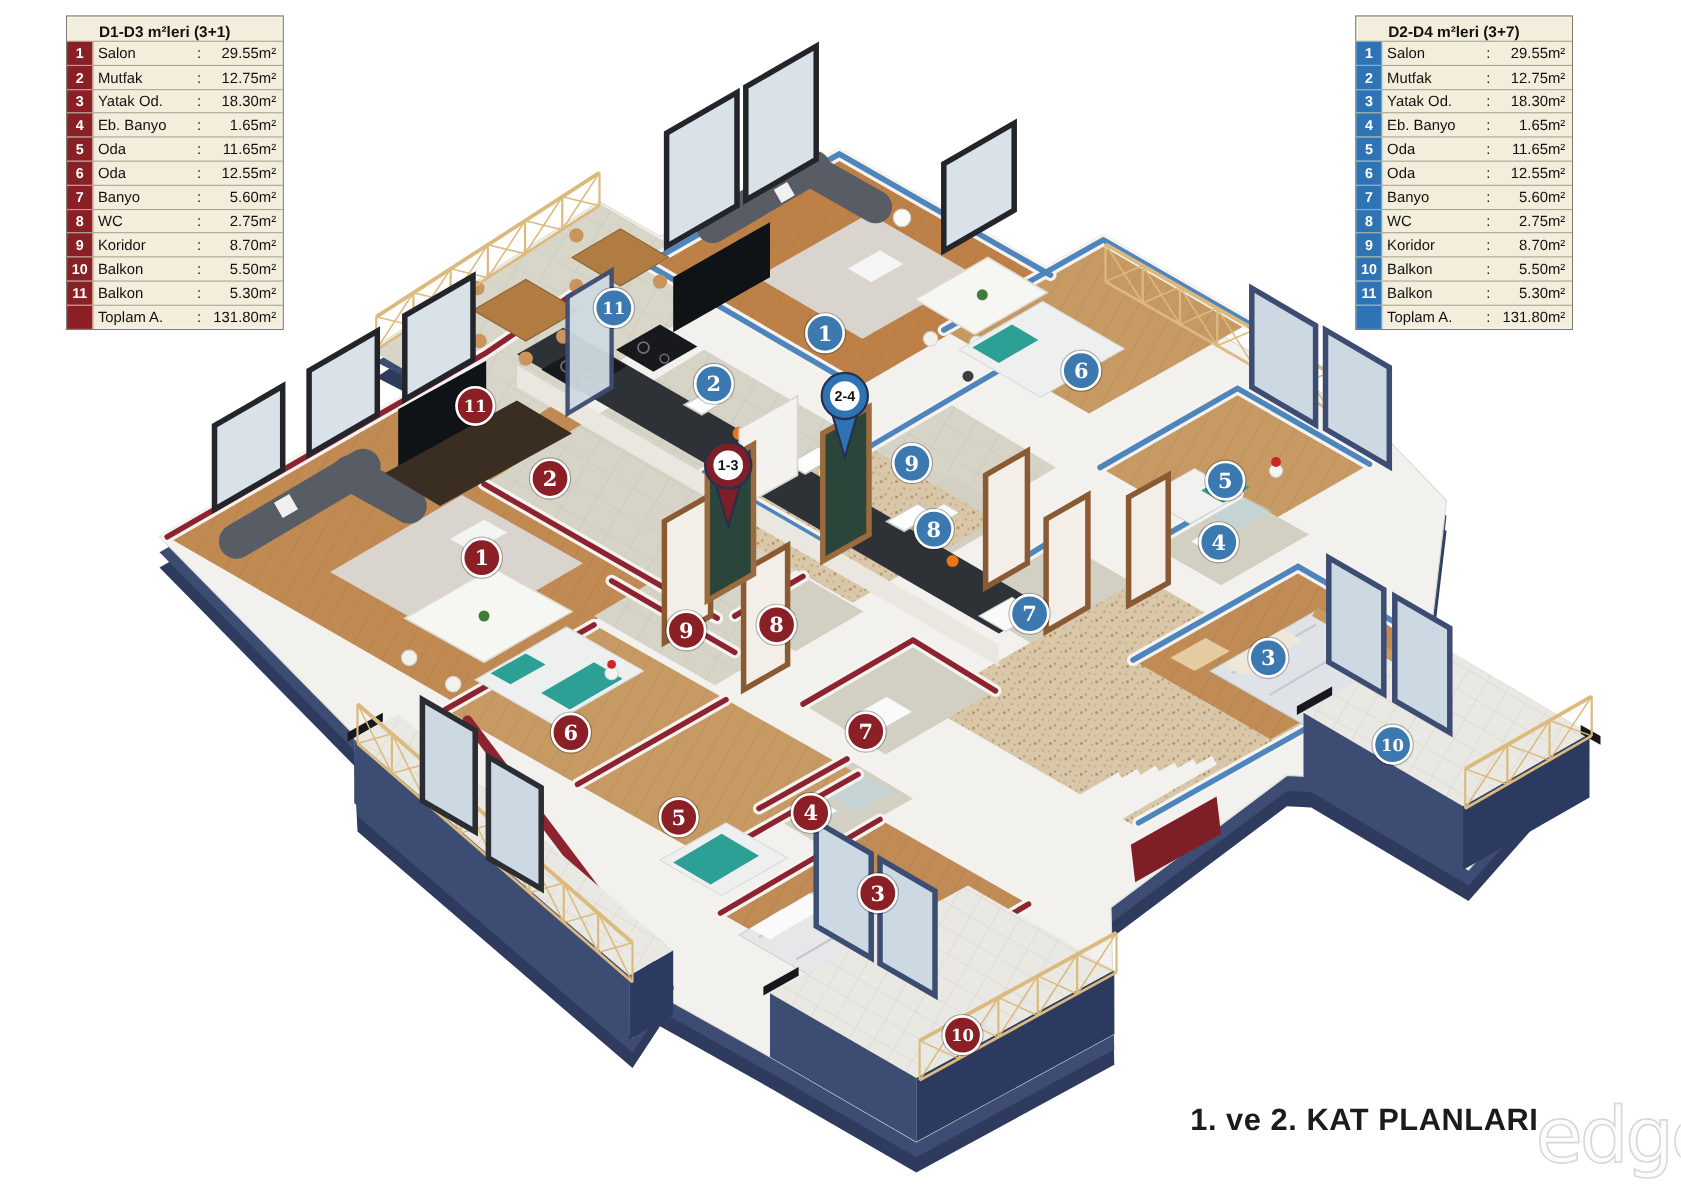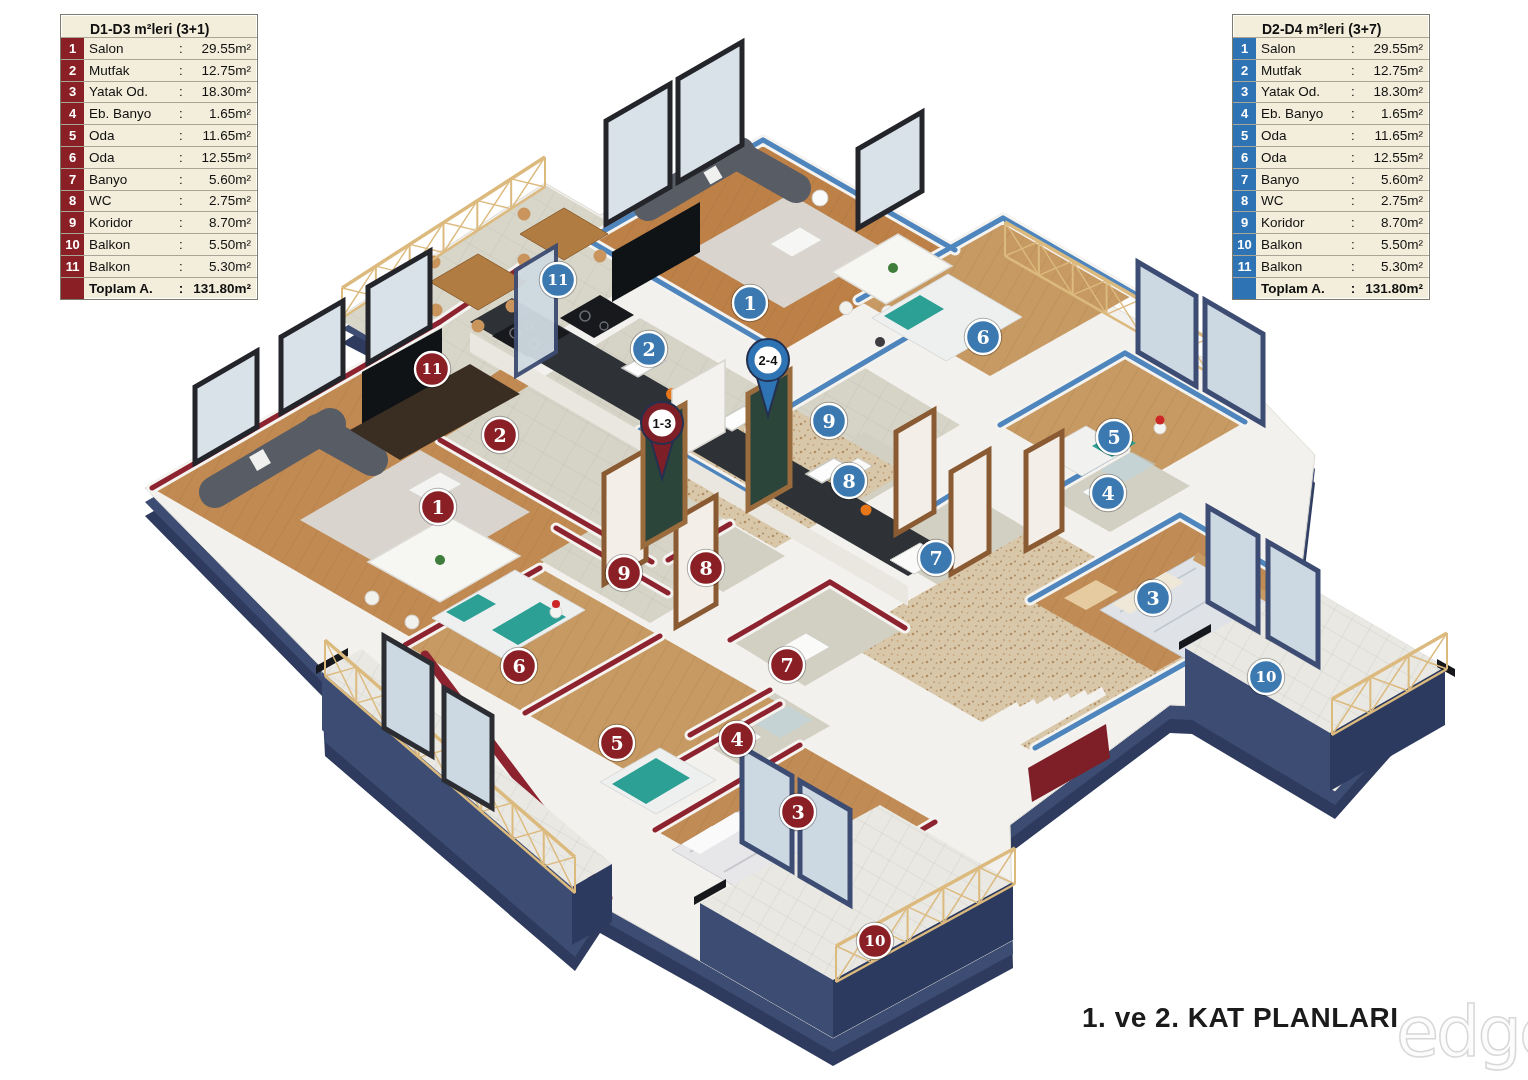--- a/index.html
+++ b/index.html
@@ -5,21 +5,21 @@
   html,body{margin:0;padding:0;background:#ffffff;}
   .stage{position:relative;width:1528px;height:1080px;background:#ffffff;overflow:hidden;
          font-family:"Liberation Sans",sans-serif;}
   .plan-svg{position:absolute;left:0;top:0;}
   
   .legend{position:absolute;top:14px;width:196px;background:#f3eedb;border:1px solid #7d7b6e;
           font-size:13.5px;color:#101010;box-shadow:0 0 0 1px #ffffff inset;}
   .lg-head{display:flex;align-items:flex-end;height:22px;border-bottom:1px solid #a8a596;}
   .lg-title{flex:1;display:flex;align-items:center;padding-left:5px;font-weight:bold;font-size:14px;white-space:nowrap;}
   .lg-row{display:flex;align-items:stretch;height:20.8px;border-bottom:1px solid #a8a596;}
-  .lg-row:last-child{border-bottom:none;font-weight:bold;}
+  .lg-row:last-child{border-bottom:none;}
   .lg-num{width:23px;display:flex;align-items:center;justify-content:center;color:#fff;
           font-weight:bold;font-size:13px;border-right:1px solid #f3eedb;flex:none;}
   .lg-name{flex:1;display:flex;align-items:center;padding-left:4px;white-space:nowrap;}
   .lg-colon{width:8px;display:flex;align-items:center;justify-content:center;}
   .lg-val{width:66px;display:flex;align-items:center;justify-content:flex-end;padding-right:6px;white-space:nowrap;}
   
   .plan-title{position:absolute;left:1082px;top:1002px;width:330px;font-size:28px;font-weight:bold;
               color:#1b1b1b;letter-spacing:.5px;white-space:nowrap;}
   .watermark{position:absolute;left:1394px;top:992px;}
 </style>

